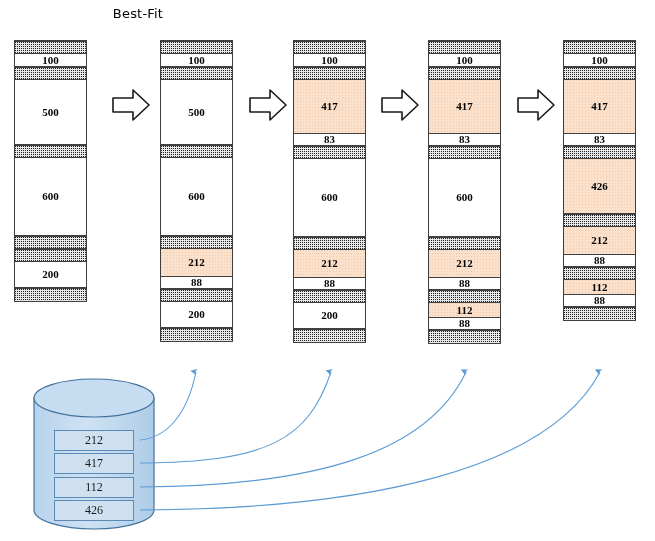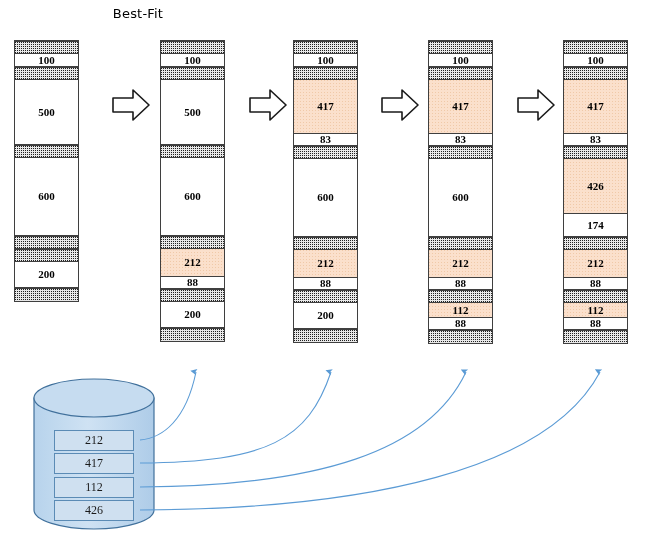--- a/index.html
+++ b/index.html
@@ -11,21 +11,21 @@
 
   
   .title{
     position:absolute;left:75px;top:6px;width:110px;
     font-size:13px;color:#000;text-align:center;letter-spacing:.2px;
     font-family:"DejaVu Sans", sans-serif;
   }
 
   
   .mem-col{
-    position:absolute;top:40px;width:65px;
+    position:absolute;top:40px;width:73px;
     border:1px solid #3f3f3f;box-sizing:border-box;background:#fff;
   }
   .blk{
     position:relative;box-sizing:border-box;
     border-bottom:1px solid #3f3f3f;
     display:flex;align-items:center;justify-content:center;
     font-family:"Liberation Serif", serif;
     font-size:11px;color:#000;font-weight:700;
     overflow:hidden;
   }
@@ -244,23 +244,20 @@
           <span class="lbl">417</span>
         </div>
         <div class="blk free" style="height: 12px;">
           <span class="lbl">83</span>
         </div>
         <div class="blk sys" style="height: 13px;">
           <span class="lbl"></span>
         </div>
         <div class="blk alloc" style="height: 55px;">
           <span class="lbl">426</span>
-        </div>
-        <div class="blk free" style="height: 23px;">
-          <span class="lbl">174</span>
         </div>
         <div class="blk sys" style="height: 13px;">
           <span class="lbl"></span>
         </div>
         <div class="blk alloc" style="height: 28px;">
           <span class="lbl">212</span>
         </div>
         <div class="blk free" style="height: 12px;">
           <span class="lbl">88</span>
         </div>

